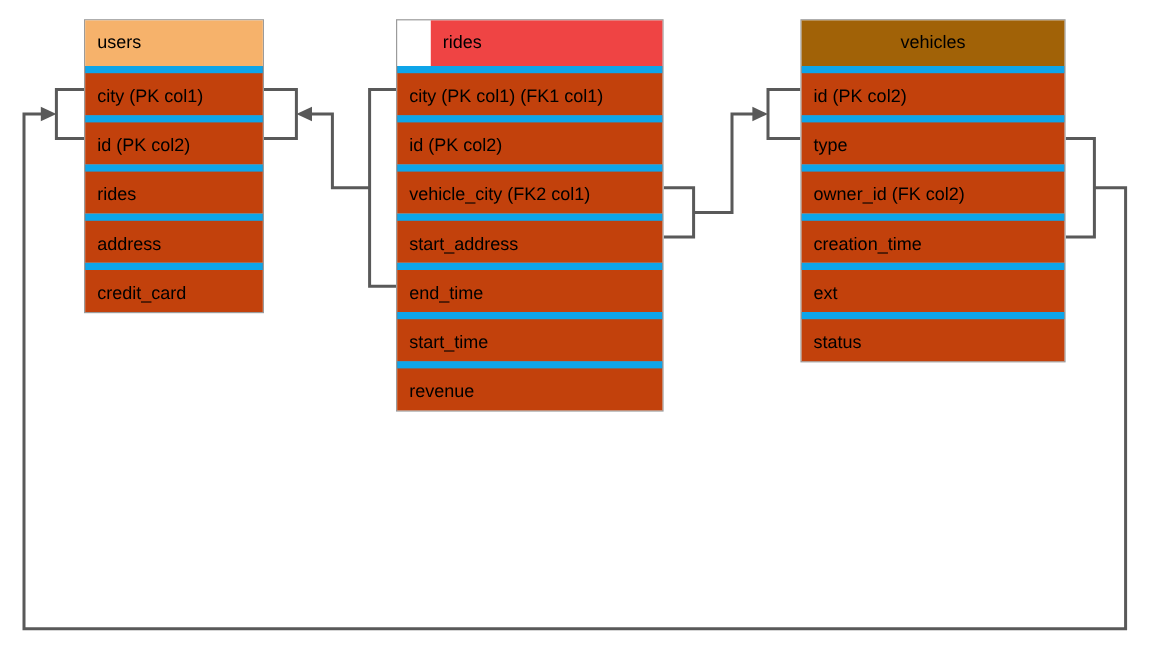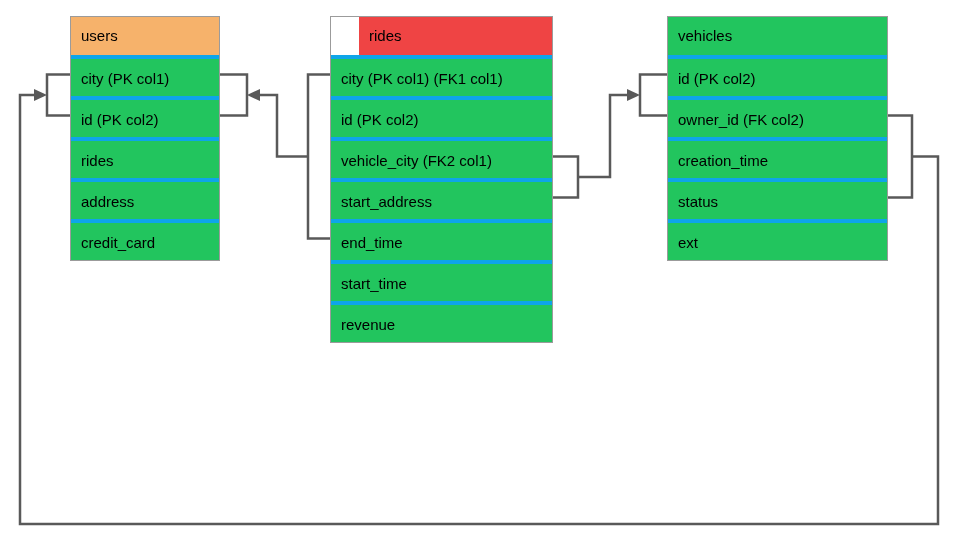--- a/index.html
+++ b/index.html
@@ -15,22 +15,22 @@
   }
   .tbl-users{left:70px;width:150px;}
   .tbl-rides{left:330px;width:223px;}
   .tbl-vehicles{left:667px;width:221px;}
   .hdr{
     height:38px;line-height:38px;padding:0 10px;
     box-sizing:border-box;white-space:nowrap;overflow:hidden;
   }
   .row{
     height:41px;line-height:40px;padding:0 10px;
-    border-top:4px solid #0ea5e9;box-sizing:border-box;
-    background:#22c55e;white-space:nowrap;overflow:hidden;
+    border-top:6px solid #0ea5e9;box-sizing:border-box;
+    background:#c2410c;white-space:nowrap;overflow:hidden;
   }
 </style>
 </head>
 <body>
 
 <div class="stage" style="background-color: rgb(255, 255, 255);">
 
   <svg class="connectors" viewBox="0 0 960 540" fill="none" stroke-linejoin="miter" stroke-linecap="butt">
 
     <path stroke-width="2.5" d="M220 74.5 H247 V115.5 H220" stroke="#595959"></path>
@@ -63,21 +63,22 @@
     <div class="row">city (PK col1) (FK1 col1)</div>
     <div class="row">id (PK col2)</div>
     <div class="row">vehicle_city (FK2 col1)</div>
     <div class="row">start_address</div>
     <div class="row">end_time</div>
     <div class="row">start_time</div>
     <div class="row">revenue</div>
   </div>
 
   <div class="tbl tbl-vehicles">
-    <div class="hdr" style="background-color: #22c55e;">vehicles</div>
+    <div class="hdr" style="background-color: #a16207; text-align: center;">vehicles</div>
     <div class="row">id (PK col2)</div>
+    <div class="row">type</div>
     <div class="row">owner_id (FK col2)</div>
     <div class="row">creation_time</div>
+    <div class="row">ext</div>
     <div class="row">status</div>
-    <div class="row">ext</div>
   </div>
 
 </div>
 
 </body></html>

